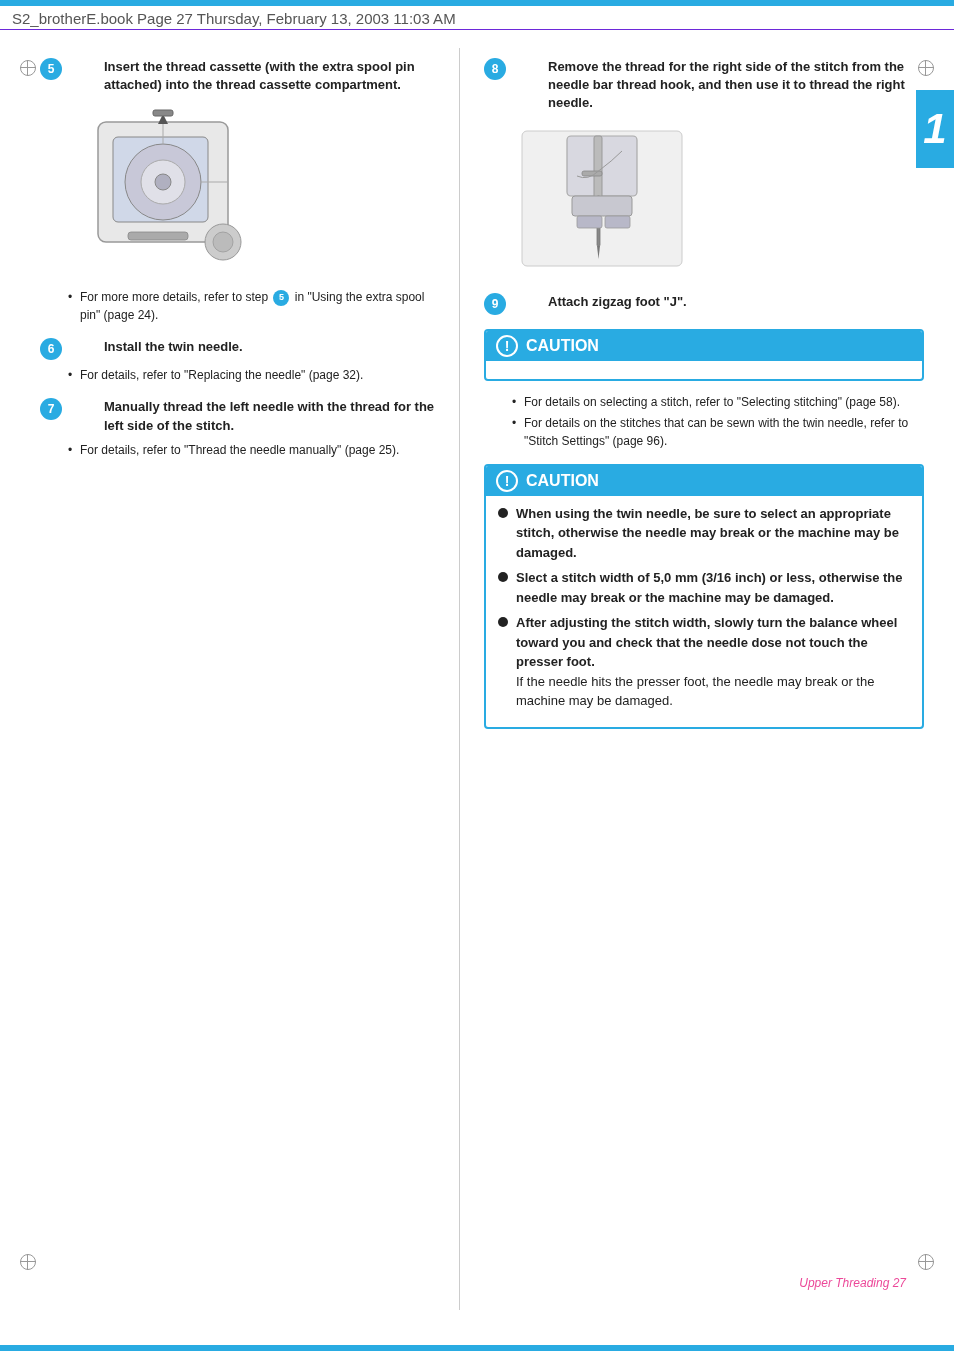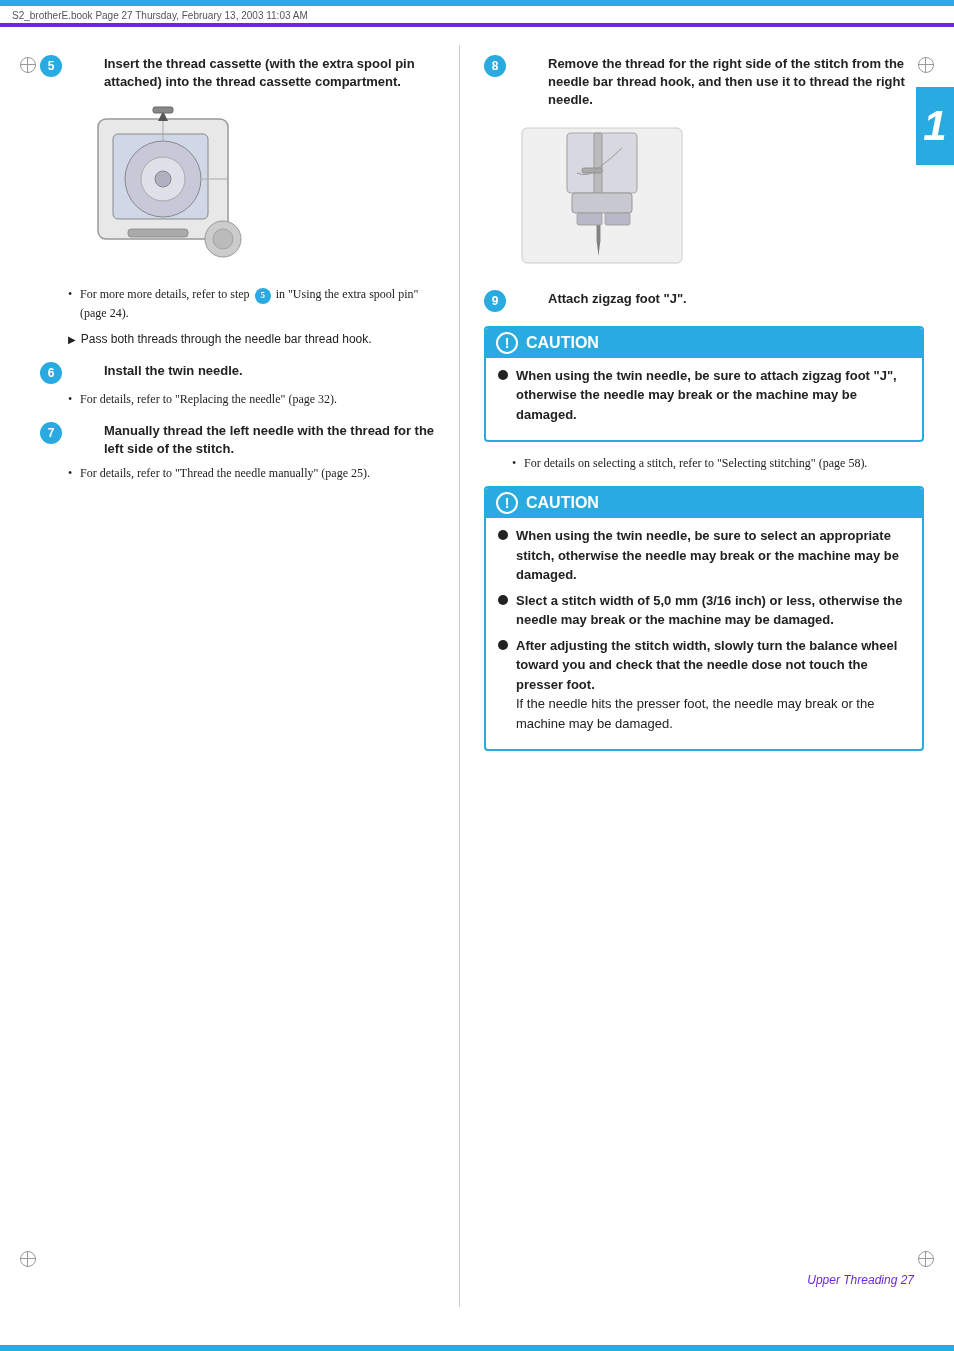--- a/index.html
+++ b/index.html
@@ -13,24 +13,24 @@
       position: relative;
     }
 
     
     .top-bar {
       height: 6px;
       background: #29abe2;
       width: 100%;
     }
     .file-label {
-      font-size: 10px;
+      font-size: 15px;
       color: #555;
       padding: 4px 12px 2px 12px;
-      border-bottom: 4px solid #6d28d9;
+      border-bottom: 1px solid #6d28d9;
     }
 
     
     .page-content {
       display: flex;
       flex-direction: row;
       padding: 18px 0 0 0;
       min-height: 1280px;
       position: relative;
     }
@@ -96,21 +96,20 @@
     .bullet-list {
       list-style: none;
       margin: 4px 0 8px 28px;
     }
     .bullet-list li {
       font-size: 12px;
       line-height: 1.5;
       margin-bottom: 3px;
       position: relative;
       padding-left: 12px;
-      font-family: Liberation Serif, serif;
     }
     .bullet-list li::before {
       content: "•";
       position: absolute;
       left: 0;
     }
 
     
     .arrow-bullet {
       display: flex;
@@ -186,23 +185,23 @@
 
     
     .step-block {
       margin-bottom: 14px;
     }
 
     
     .page-footer {
       position: absolute;
       bottom: 20px;
-      right: 40px;
+      right: 48px;
       font-size: 12px;
-      color: #6d28d9;
+      color: #ec4899;
       font-style: italic;
     }
 
     
     .crosshair {
       position: absolute;
       width: 16px;
       height: 16px;
     }
     .crosshair::before,
@@ -318,21 +317,20 @@
           <ellipse cx="155" cy="140" rx="10" ry="10" fill="#bbb" stroke="#999" stroke-width="0.8"></ellipse>
         </svg>
       </div>
 
       <ul class="bullet-list">
         <li>
           For more more details, refer to step <span class="inline-step-ref">5</span> in "Using the extra spool pin" (page 24).
         </li>
       </ul>
 
-      <div class="arrow-bullet">Pass both threads through the needle bar thread hook.</div>
 
     </div>
 
     <div class="step-block">
       <div class="step-header">
         <div class="step-circle">6</div>
         <div class="step-header-text">Install the twin needle.</div>
       </div>
       <ul class="bullet-list">
         <li>For details, refer to "Replacing the needle" (page 32).</li>
@@ -387,33 +385,26 @@
         <div class="step-circle">9</div>
         <div class="step-header-text">Attach zigzag foot "J".</div>
       </div>
     </div>
 
     <div class="caution-box">
       <div class="caution-header">
         <div class="caution-icon">!</div>
         <span>CAUTION</span>
       </div>
-      <div class="caution-body">
-        <div class="caution-bullet">
-          <div class="caution-bullet-dot"></div>
-          <div class="caution-bullet-text">
-            <b>When using the twin needle, be sure to attach zigzag foot "J", otherwise the needle may break or the machine may be damaged.</b>
-          </div>
-        </div>
-      </div>
     </div>
 
     <div class="step-block">
       <ul class="bullet-list">
         <li>For details on selecting a stitch, refer to "Selecting stitching" (page 58).</li>
+        <li>For details on the stitches that can be sewn with the twin needle, refer to "Stitch Settings" (page 96).</li>
       </ul>
     </div>
 
     <div class="caution-box">
       <div class="caution-header">
         <div class="caution-icon">!</div>
         <span>CAUTION</span>
       </div>
       <div class="caution-body">
 

